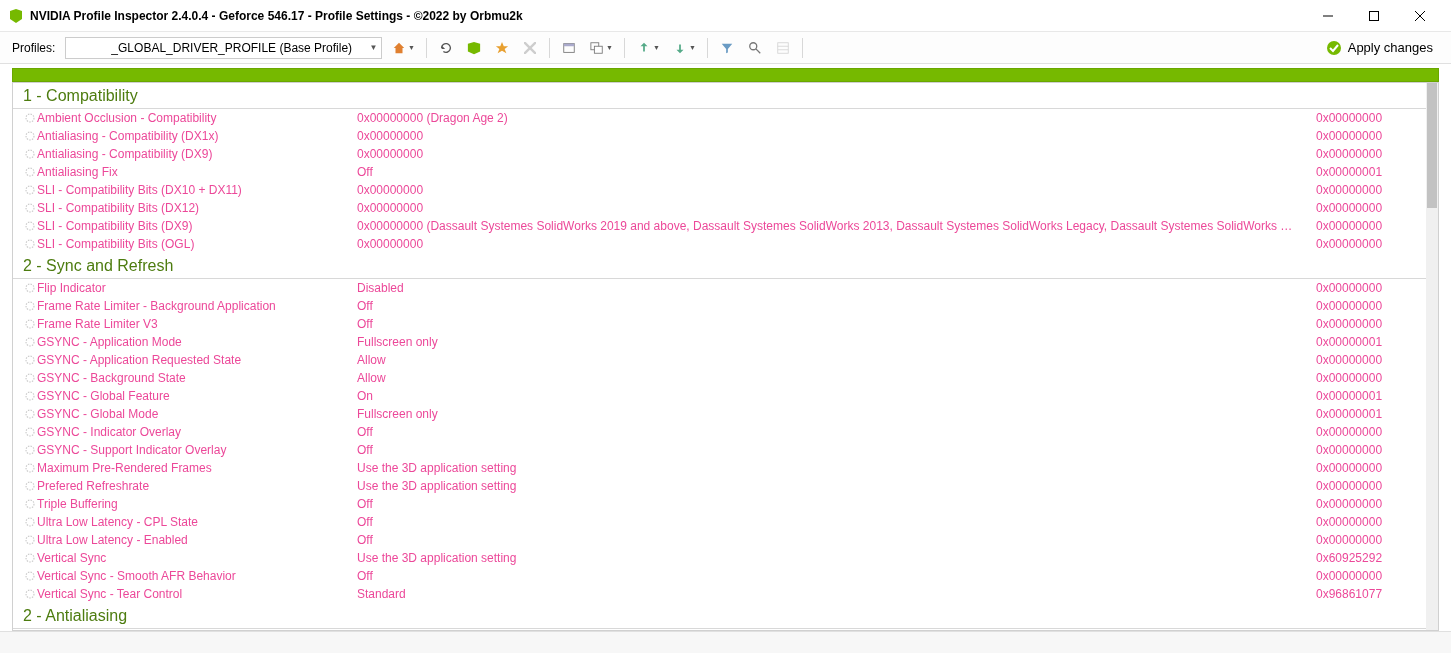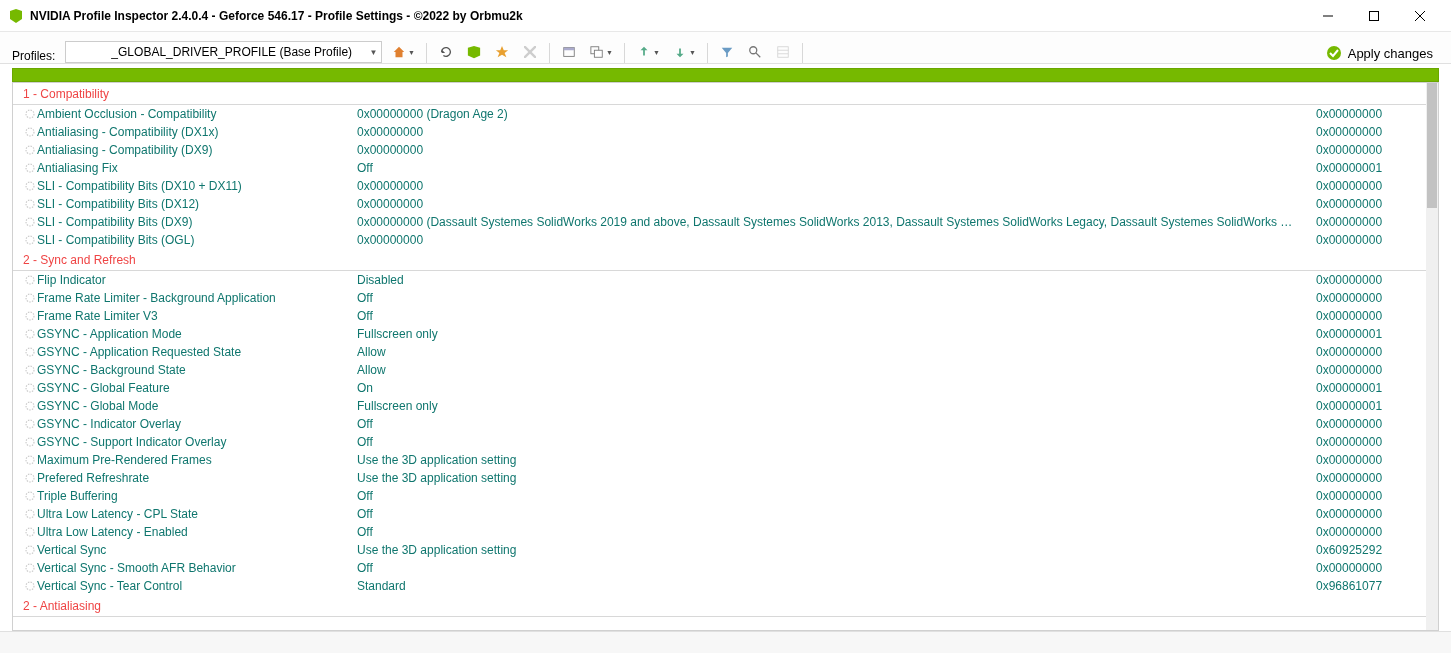--- a/index.html
+++ b/index.html
@@ -2,39 +2,39 @@
 <html><head>
 <meta charset="utf-8">
 <style>
   * { box-sizing: border-box; margin: 0; padding: 0; }
   body { font-family: "Segoe UI", Tahoma, sans-serif; font-size: 12px; background: #fff; color: #000; overflow: hidden; }
   .titlebar { display: flex; align-items: center; height: 32px; padding: 0 8px; background: #fff; border-bottom: 1px solid #e8e8e8; }
   .titlebar .nv-logo { width: 16px; height: 16px; margin-right: 6px; }
   .titlebar .title { font-size: 12px; font-weight: 600; flex: 1; }
   .titlebar .winbtns { display: flex; gap: 0; }
   .titlebar .winbtn { width: 46px; height: 30px; display: flex; align-items: center; justify-content: center; cursor: pointer; }
-  .toolbar { display: flex; align-items: flex-end; height: 32px; padding: 0 12px; gap: 6px; border-bottom: 1px solid #e0e0e0; background: #fdfdfd; }
+  .toolbar { display: flex; align-items: center; height: 32px; padding: 0 12px; gap: 6px; border-bottom: 1px solid #e0e0e0; background: #fdfdfd; }
   .toolbar .label { font-size: 12px; padding-right: 4px; }
   .toolbar .combo { display: flex; align-items: center; border: 1px solid #ccc; background: #fff; height: 22px; padding-left: 39px; }
   .toolbar .combo input { border: none; outline: none; font-size: 12px; padding: 2px 6px; width: 260px; background: transparent; }
   .toolbar .combo .dd { width: 16px; text-align: center; color: #555; font-size: 8px; cursor: pointer; }
   .toolbar .sep { width: 1px; height: 20px; background: #d8d8d8; margin: 0 2px; }
   .tbtn { width: 22px; height: 22px; display: flex; align-items: center; justify-content: center; cursor: pointer; border-radius: 2px; }
   .tbtn.withdd { width: 30px; }
   .tbtn.withdd .dd { font-size: 7px; color: #555; margin-left: 2px; }
   .tbtn.disabled { opacity: 0.4; pointer-events: none; }
   .toolbar .spacer { flex: 1; }
   .apply { display: flex; align-items: center; gap: 6px; font-size: 13px; cursor: pointer; padding: 2px 6px; }
   .greenband { height: 14px; background: #76b900; margin: 4px 12px 0 12px; border: 1px solid #6aa700; }
   .content { position: absolute; top: 82px; bottom: 22px; left: 12px; right: 12px; border: 1px solid #d0d0d0; background: #fff; overflow: hidden; }
   .scrollarea { position: absolute; inset: 0 12px 0 0; overflow-y: auto; }
   .scrollbar-track { position:absolute; top:0; right:0; width:12px; height:100%; background:#f0f0f0; }
   .scrollbar-thumb { position:absolute; top:0; right:1px; width:10px; height:125px; background:#c2c2c2; border-radius:0; }
-  .section-header { color: #ef4444; font-size: 12px; padding: 4px 10px 3px 10px; border-bottom: 1px solid #d8d8d8; background: #fff; }
-  .row { display: flex; align-items: center; height: 18px; padding: 0 10px; font-size: 12px; color: #0f766e; }
+  .section-header { color: #4d7c0f; font-size: 16px; padding: 4px 10px 3px 10px; border-bottom: 1px solid #d8d8d8; background: #fff; }
+  .row { display: flex; align-items: center; height: 18px; padding: 0 10px; font-size: 12px; color: #ec4899; }
   .row .bullet { width: 14px; display:flex; align-items:center; justify-content:center; }
   .row .name { flex: 0 0 320px; white-space: nowrap; overflow: hidden; text-overflow: ellipsis; }
   .row .value { flex: 1; white-space: nowrap; overflow: hidden; text-overflow: ellipsis; padding-right: 20px; }
   .row .hex { flex: 0 0 100px; text-align: left; white-space: nowrap; }
   .statusbar { position: absolute; bottom: 0; left: 0; right: 0; height: 22px; border-top: 1px solid #e0e0e0; background: #f7f7f7; }
   svg { display: block; }
 </style>
 </head>
 <body>
 

